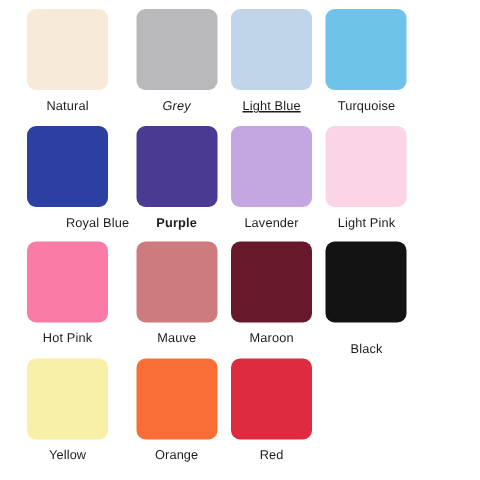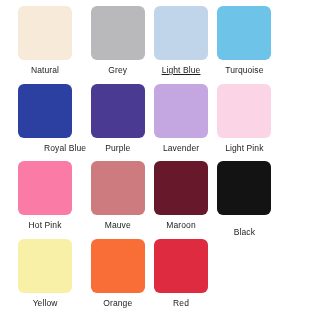--- a/index.html
+++ b/index.html
@@ -52,41 +52,41 @@
 
 <div id="swatch-grid">
 
   <div class="swatch-cell">
     <div class="swatch-chip" style="background-color: rgb(247, 234, 217); border-radius: 6px;"></div>
     <div class="swatch-label" style="color: rgb(28, 28, 28);">Natural</div>
   </div>
 
   <div class="swatch-cell">
     <div class="swatch-chip" style="background-color: rgb(185, 185, 187); border-radius: 6px;"></div>
-    <div class="swatch-label" style="color: rgb(28, 28, 28);">Grey</div>
+    <div class="swatch-label" style="color: rgb(28, 28, 28); font-style: italic;">Grey</div>
   </div>
 
   <div class="swatch-cell">
     <div class="swatch-chip" style="background-color: rgb(192, 212, 234); border-radius: 6px;"></div>
     <div class="swatch-label" style="color: rgb(28, 28, 28); text-decoration: underline;">Light Blue</div>
   </div>
 
   <div class="swatch-cell">
     <div class="swatch-chip" style="background-color: rgb(109, 196, 232); border-radius: 6px;"></div>
     <div class="swatch-label" style="color: rgb(28, 28, 28);">Turquoise</div>
   </div>
 
   <div class="swatch-cell">
     <div class="swatch-chip" style="background-color: rgb(43, 64, 160); border-radius: 6px;"></div>
     <div class="swatch-label" style="color: rgb(28, 28, 28); padding-left: 40px;">Royal Blue</div>
   </div>
 
   <div class="swatch-cell">
     <div class="swatch-chip" style="background-color: rgb(74, 58, 145); border-radius: 6px;"></div>
-    <div class="swatch-label" style="color: rgb(28, 28, 28);">Purple</div>
+    <div class="swatch-label" style="color: rgb(28, 28, 28); font-weight: bold;">Purple</div>
   </div>
 
   <div class="swatch-cell">
     <div class="swatch-chip" style="background-color: rgb(196, 167, 224); border-radius: 6px;"></div>
     <div class="swatch-label" style="color: rgb(28, 28, 28);">Lavender</div>
   </div>
 
   <div class="swatch-cell">
     <div class="swatch-chip" style="background-color: rgb(251, 212, 230); border-radius: 6px;"></div>
     <div class="swatch-label" style="color: rgb(28, 28, 28);">Light Pink</div>

